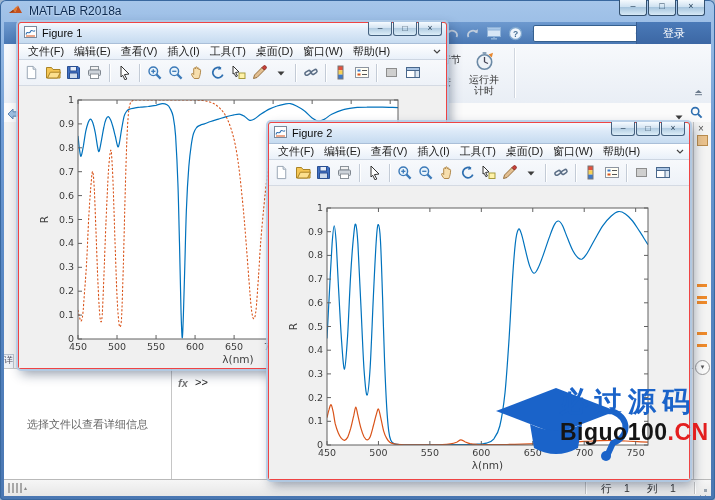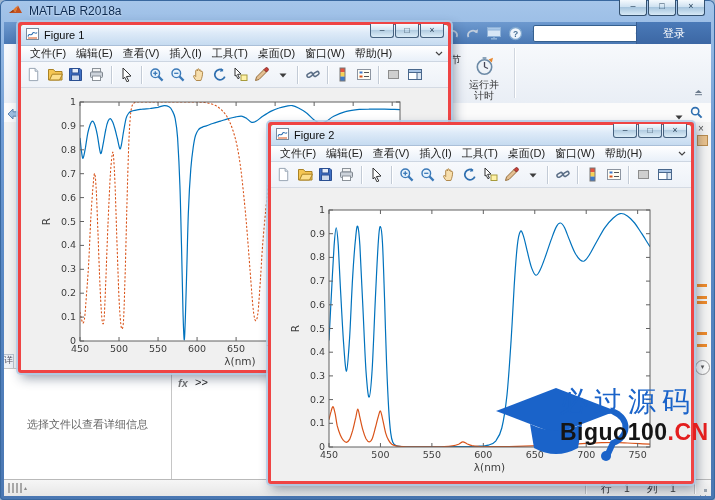--- a/index.html
+++ b/index.html
@@ -24,21 +24,21 @@
   .searchbox{position:absolute;left:529px;top:3px;width:116px;height:15px;background:#fff;border:1px solid #35608f;border-radius:2px;}
   .search-text{position:absolute;left:4px;top:1px;font-size:10.5px;color:#8a8a8a;margin-top:16px;}
   .search-lens{position:absolute;right:2px;top:1px;}
   .login{position:absolute;right:0;top:0;height:22px;line-height:22px;padding:0 26px;color:#fff;font-size:11px;
     background:linear-gradient(#4a7ab8,#3c67a4);border-left:1px solid #355c92;}
 
   .toolstrip{position:absolute;left:0;right:0;top:22px;height:59px;background:linear-gradient(#f7f9fc,#e9eef5);border-bottom:1px solid #c3cbd6;}
   .ts-clip{position:absolute;font-size:10px;color:#333;}
   .ts-clip1{left:437px;top:9px;}
   .ts-clip2{left:437px;top:31px;}
-  .run-time-btn{position:absolute;left:455px;top:1px;width:50px;height:56px;display:flex;flex-direction:column;align-items:center;justify-content:flex-end;font-size:10px;color:#333;line-height:11px;}
+  .run-time-btn{position:absolute;left:455px;top:1px;width:50px;height:56px;display:flex;flex-direction:column;align-items:center;justify-content:center;font-size:10px;color:#333;line-height:11px;}
   .ts-sep{position:absolute;left:510px;top:4px;width:1px;height:50px;background:#d0d6df;box-shadow:1px 0 0 #fff;}
   .collapse{position:absolute;right:8px;bottom:3px;}
 
   .docbar{position:absolute;left:0;right:0;top:81px;height:19px;background:#fbfbfb;border-bottom:1px solid #c6ccd4;}
   .back-ic{position:absolute;left:2px;top:3px;}
   .doc-text{position:absolute;left:438px;top:3px;font-size:11px;color:#1e1e1e;}
   .doc-dd{position:absolute;right:28px;top:5px;}
   .doc-lens{position:absolute;right:8px;top:2px;}
 
   .workarea{position:absolute;left:0;right:0;top:100px;bottom:16px;background:#f2f2f1;}
@@ -58,21 +58,21 @@
   .statusbar{position:absolute;left:0;right:0;bottom:0;height:16px;background:linear-gradient(#f6f6f6,#e7e7e7);border-top:1px solid #b9b9b9;font-size:10.5px;color:#333;}
   .grip-l{position:absolute;left:4px;top:3px;width:14px;height:10px;background:repeating-linear-gradient(90deg,#a8a8a8 0 2px,transparent 2px 4px);}
   .grip-l-arrow{position:absolute;left:20px;top:4px;font-size:6px;color:#888;}
   .vsep{position:absolute;top:2px;width:1px;height:12px;background:#c2c2c2;box-shadow:1px 0 0 #fff;}
   .s1{left:581px}.s2{left:690px}
   .st{position:absolute;top:2px;}
   .row-l{left:597px}.row-v{left:620px}.col-l{left:643px}.col-v{left:666px}
   .grip-r{position:absolute;right:4px;bottom:4px;width:3px;height:3px;background:#9aa4b0;box-shadow:-5px 5px 0 -1px #9aa4b0,0 5px 0 -1px #9aa4b0;}
 
   
-  .fig-window{position:absolute;display:flex;flex-direction:column;background:#a16207;border:3px solid #ef4444;border-radius:3px;
+  .fig-window{position:absolute;display:flex;flex-direction:column;background:#a16207;border:1px solid #ef4444;border-radius:3px;
     box-shadow:0 0 0 2px rgba(178,203,230,.85),3px 5px 12px rgba(20,40,70,.45);}
   .fig1{left:18px;top:22px;width:427px;height:345px;z-index:10;}
   .fig2{left:268px;top:122px;width:420px;height:356px;z-index:20;}
   .fig-titlebar{flex:0 0 20px;position:relative;display:flex;align-items:center;gap:5px;padding-left:5px;
     background:linear-gradient(180deg,#f4f9fe 0%,#ddeaf8 40%,#c6dbf0 100%);border-bottom:1px solid #aabfd8;border-radius:2px 2px 0 0;}
   .fig-title{font-size:11px;color:#0c0c0c;}
   .fig-buttons{position:absolute;right:4px;top:-1px;display:flex;}
   .figbtn{width:22px;height:13px;margin-left:1px;border:1px solid #45617f;border-top:0;border-radius:0 0 3px 3px;
     background:linear-gradient(#f6fbff,#d4e4f2 45%,#b3cde2 50%,#dcedf8);font-size:8.5px;line-height:12px;text-align:center;color:#243c52;}
   .fig-menubar{flex:0 0 15px;display:flex;align-items:center;padding-left:4px;font-size:11px;color:#222;
@@ -83,21 +83,21 @@
     background:linear-gradient(#f7f9fc,#eef2f8);border-bottom:1px solid #d4dae3;}
   .tb-icon{width:19px;height:19px;display:flex;align-items:center;justify-content:center;}
   .tb-sep{width:1px;height:18px;background:#c3cbd6;margin:0 3px;box-shadow:1px 0 0 #fff;}
   .fig-canvas{flex:1;position:relative;background:#f0f0f0;overflow:hidden;}
   .chart{position:absolute;inset:0;}
 
   
   .watermark{position:absolute;left:494px;top:386px;width:222px;height:76px;z-index:40;}
   .cap{position:absolute;left:0;top:0;}
   .wm-text{position:absolute;left:66px;top:2px;white-space:nowrap;}
-  .wm1{font-size:28px;font-weight:normal;color:#1a63c9;letter-spacing:6px;line-height:1;}
+  .wm1{font-size:28px;font-weight:bold;color:#1a63c9;letter-spacing:6px;line-height:1;}
   .wm2{font-size:23px;font-weight:bold;color:#151515;line-height:1;margin-top:5px;letter-spacing:0.5px;}
   .wm-cn{color:#e31e1e;}
 </style>
 </head>
 <body>
 
 <div class="screen">
 
   <div class="main-window">
     <div class="titlebar">

